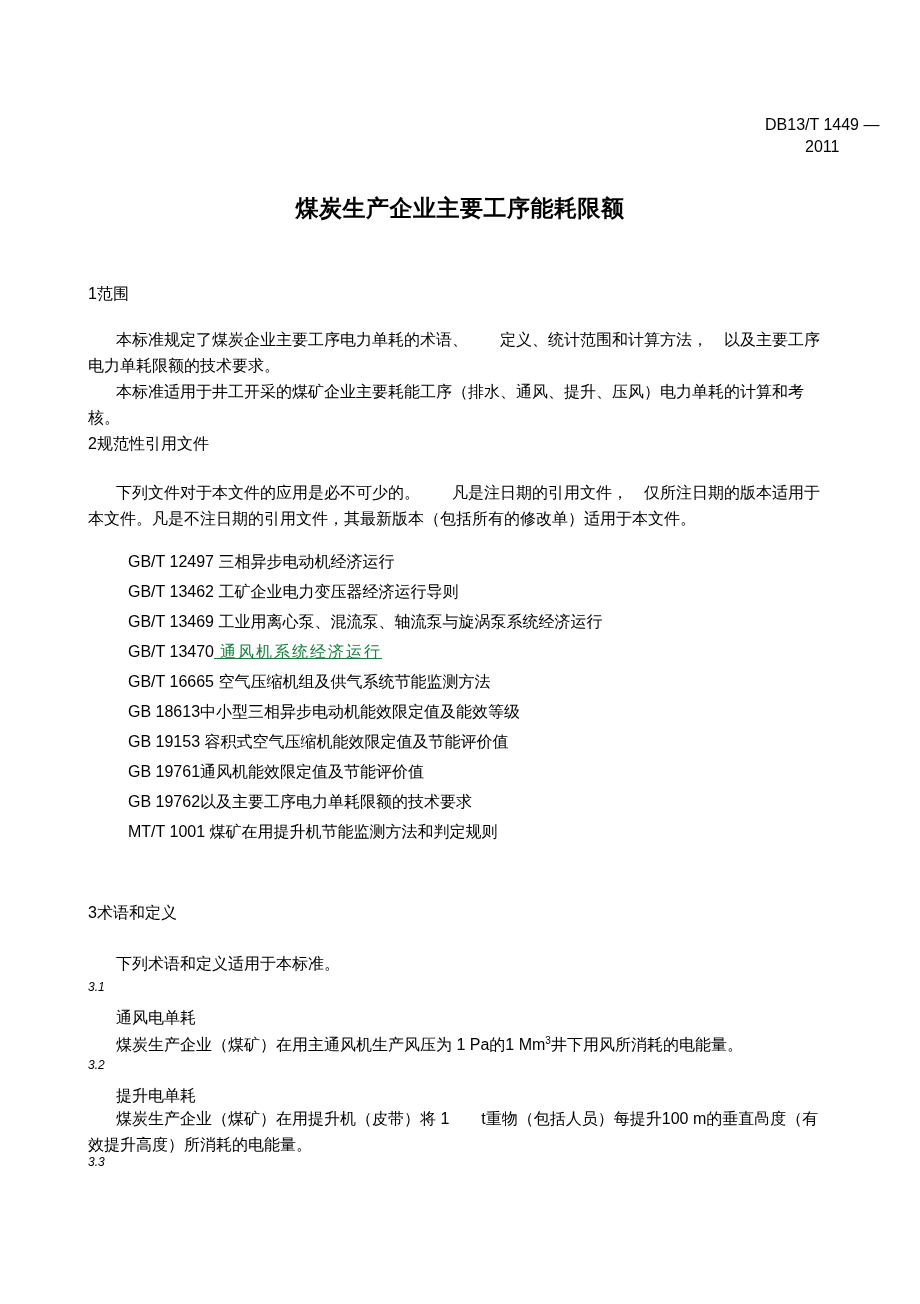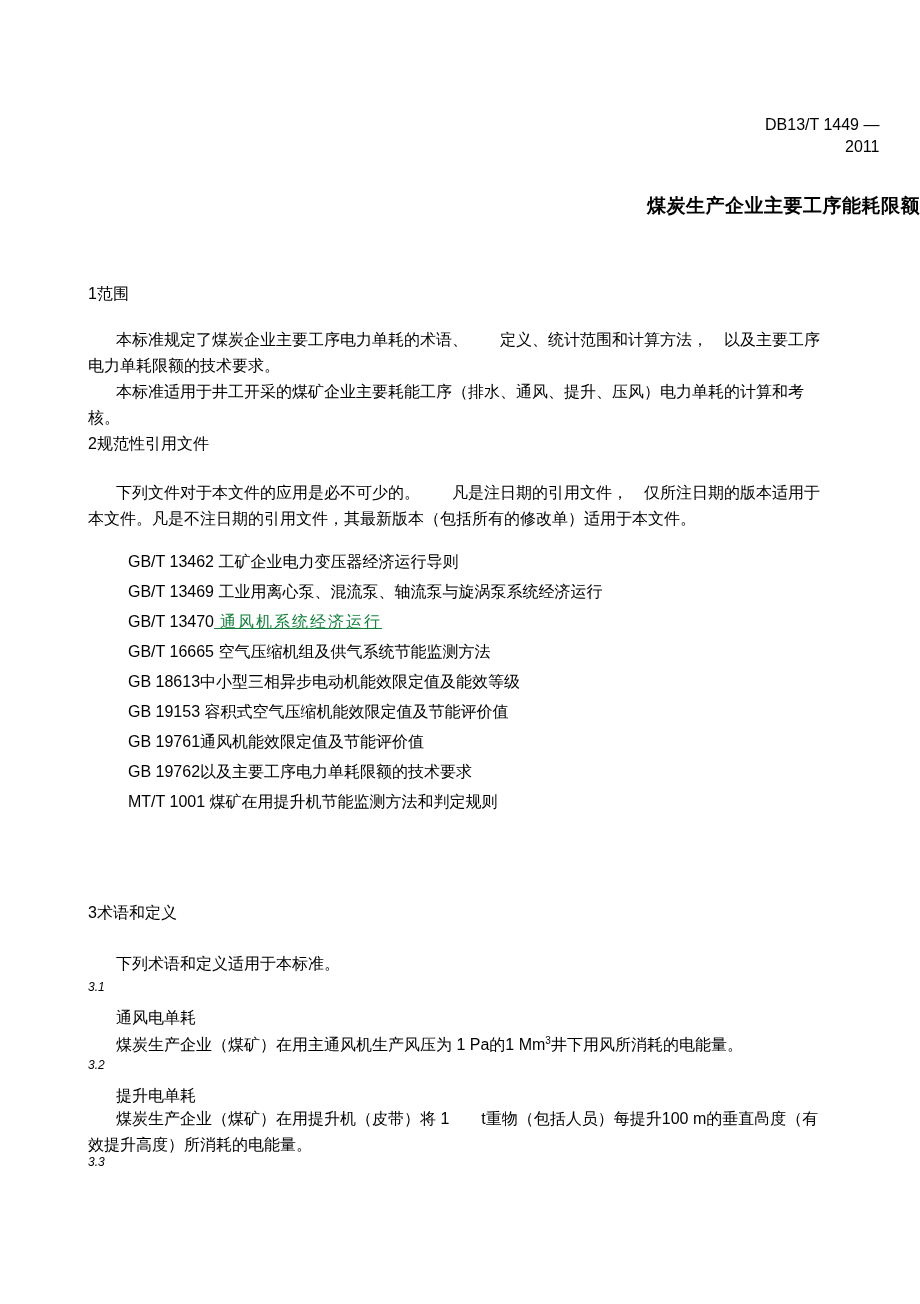--- a/index.html
+++ b/index.html
@@ -11,31 +11,31 @@
     color: #000000;
     font-family: "Liberation Sans", sans-serif;
     overflow: hidden;
   }
   .header-code {
     position: absolute;
     top: 114px;
     left: 765px;
     font-size: 16px;
     line-height: 22px;
-    text-align: right;
+    text-align: center;
     white-space: nowrap;
   }
   .doc-title {
     position: absolute;
     top: 193px;
     left: 0;
     width: 100%;
     margin: 0;
-    text-align: right;
-    font-size: 19px;
+    text-align: center;
+    font-size: 23px;
     font-weight: bold;
     letter-spacing: 0.5px;
   }
   .content {
     position: absolute;
     top: 0;
     left: 88px;
     width: 744px;
     height: 984px;
   }
@@ -107,20 +107,21 @@
   <div class="content">
 
     <div class="sec-heading" style="top:284px">1范围</div>
     <p class="body-para" style="top:379px">本标准适用于井工开采的煤矿企业主要耗能工序（排水、通风、提升、压风）电力单耗的计算和考 核。</p>
     <p class="body-para" style="top:327px">本标准规定了煤炭企业主要工序电力单耗的术语、　　定义、统计范围和计算方法，　以及主要工序电力单耗限额的技术要求。</p>
 
     <div class="sec-heading" style="top:434px">2规范性引用文件</div>
     <p class="body-para" style="top:480px">下列文件对于本文件的应用是必不可少的。　　凡是注日期的引用文件，　仅所注日期的版本适用于本文件。凡是不注日期的引用文件，其最新版本（包括所有的修改单）适用于本文件。</p>
 
     <div class="ref-list">
+      <div class="ref-item"><span class="ref-code">GB/T 12497</span><span class="ref-name"> 三相异步电动机经济运行</span></div>
       <div class="ref-item"><span class="ref-code">GB/T 13462</span><span class="ref-name"> 工矿企业电力变压器经济运行导则</span></div>
       <div class="ref-item"><span class="ref-code">GB/T 13469</span><span class="ref-name"> 工业用离心泵、混流泵、轴流泵与旋涡泵系统经济运行</span></div>
       <div class="ref-item ref-serif"><span class="ref-code">GB/T 13470</span><span class="ref-name"> 通风机系统经济运行</span></div>
       <div class="ref-item"><span class="ref-code">GB/T 16665</span><span class="ref-name"> 空气压缩机组及供气系统节能监测方法</span></div>
       <div class="ref-item"><span class="ref-code">GB 18613</span><span class="ref-name">中小型三相异步电动机能效限定值及能效等级</span></div>
       <div class="ref-item"><span class="ref-code">GB 19153</span><span class="ref-name"> 容积式空气压缩机能效限定值及节能评价值</span></div>
       <div class="ref-item"><span class="ref-code">GB 19761</span><span class="ref-name">通风机能效限定值及节能评价值</span></div>
       <div class="ref-item"><span class="ref-code">GB 19762</span><span class="ref-name">以及主要工序电力单耗限额的技术要求</span></div>
       <div class="ref-item"><span class="ref-code">MT/T 1001</span><span class="ref-name"> 煤矿在用提升机节能监测方法和判定规则</span></div>
     </div>

